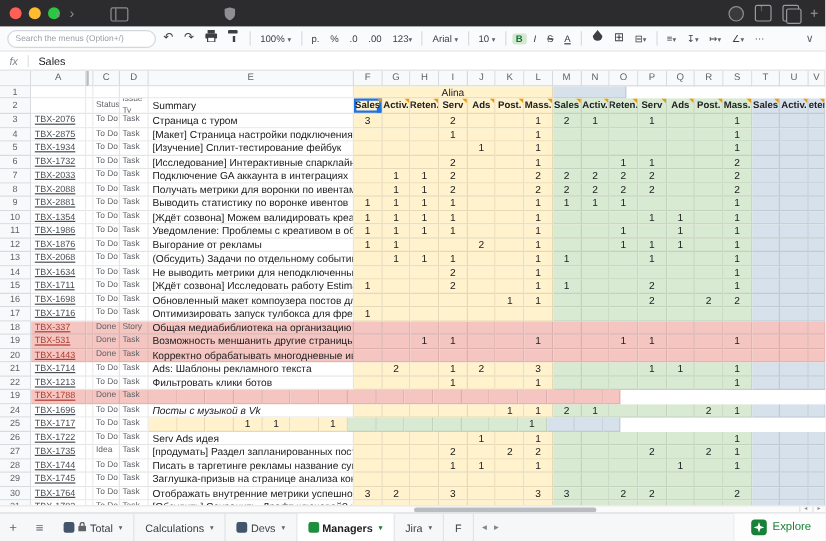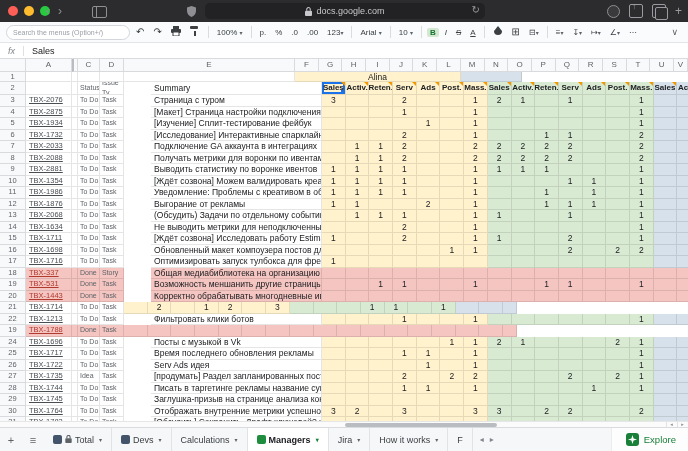--- a/index.html
+++ b/index.html
@@ -48,21 +48,21 @@
   .gut{background:#f8f9fa;color:#5f6368;font-size:7.5px;border-color:#d8dadd;}
   .bmh{border-left:2px solid #b9bdc1;background:#f8f9fa;border-color:#d8dadd;border-left-color:#b9bdc1;}
   .w{background:#fff;}
   .y{background:#fff2cc;}
   .g{background:#d9ead3;}
   .bl{background:#d6e1eb;}
   .pk{background:#f4c5c1 !important;}
   .idc{justify-content:flex-start;padding-left:3px;font-size:7.5px;color:#494e53;text-decoration:underline;}
   .idc.red{color:#b13a2e;}
   .stc{justify-content:flex-start;padding-left:2px;font-size:7px;color:#5f6368;}
-  .sum{justify-content:flex-start;padding-left:3px;white-space:nowrap;margin-left:27px;}
+  .sum{justify-content:flex-start;padding-left:3px;white-space:nowrap;}
   .sub{font-weight:bold;font-size:8px;}
   .grp{font-size:8.5px;color:#202124;}
   .note::after{content:'';position:absolute;top:0;right:0;border-left:4px solid transparent;border-top:4px solid #f29900;}
   .sel{box-shadow:inset 0 0 0 2px #1a73e8;}
   .sel::before{content:'';position:absolute;right:0;bottom:0;width:4px;height:4px;background:#1a73e8;}
   
   .hscroll{position:absolute;left:0;right:0;bottom:23px;height:6px;background:#fbfbfb;border-top:1px solid #e6e6e6;}
   .hthumb{position:absolute;left:345px;top:1px;width:152px;height:4px;background:#b9bdc1;border-radius:2px;}
   .harrows{position:absolute;right:1px;top:0;display:flex;gap:1px;}
   .harrows span{width:9px;height:5px;font-size:5px;line-height:5px;color:#8a8f94;text-align:center;border-left:1px solid #e2e2e2;}
@@ -93,28 +93,20 @@
     </div>
     <div class="navbtns">
       <span>‹</span>
       <span>›</span>
     </div>
     <div class="sidebtn"></div>
     <div class="shieldbtn">
       <svg width="9" height="11" viewBox="0 0 9 11">
           <path d="M4.5 0 L9 1.5 V5 C9 8 7 10 4.5 11 C2 10 0 8 0 5 V1.5 Z" fill="#8e8e93"></path>
         </svg>
-    </div>
-    <div class="addr">
-      <svg width="7" height="9" viewBox="0 0 8 10">
-          <rect x="0" y="4" width="8" height="6" rx="1" fill="#c8c8cc"></rect>
-          <path d="M2 4 V2.5 A2 2 0 0 1 6 2.5 V4" stroke="#c8c8cc" stroke-width="1.2" fill="none"></path>
-        </svg>
-      <span>docs.google.com</span>
-      <span class="reload">↻</span>
     </div>
     <div class="chrome-right">
       <div class="avatar"></div>
       <div class="ibox share"></div>
       <div class="ibox tabs2"></div>
       <span class="plus">+</span>
     </div>
   </div>
 
   <div class="toolbar">
@@ -678,20 +670,21 @@
         <div class="c bl pk" style="width: 23.7px;"></div>
         <div class="c bl pk" style="width: 23.7px;"></div>
         <div class="c bl pk" style="width: 13.8px;"></div>
       </div>
       <div class="r" style="height: 11.5px;">
         <div class="c gut" style="width: 26px;">21</div>
         <div class="c w idc" style="width: 46px;">TBX-1714</div>
         <div class="c w" style="width: 6px;"></div>
         <div class="c w stc" style="width: 22px;">To Do</div>
         <div class="c w stc" style="width: 24px;">Task</div>
+        <div class="c w sum" style="width: 171px;">Ads: Шаблоны рекламного текста</div>
         <div class="c y" style="width: 23.7px;"></div>
         <div class="c y" style="width: 23.7px;">2</div>
         <div class="c y" style="width: 23.7px;"></div>
         <div class="c y" style="width: 23.7px;">1</div>
         <div class="c y" style="width: 23.7px;">2</div>
         <div class="c y" style="width: 23.7px;"></div>
         <div class="c y" style="width: 23.7px;">3</div>
         <div class="c g" style="width: 23.7px;"></div>
         <div class="c g" style="width: 23.7px;"></div>
         <div class="c g" style="width: 23.7px;"></div>
@@ -751,21 +744,21 @@
         <div class="c bl pk" style="width: 23.7px;"></div>
         <div class="c bl pk" style="width: 23.7px;"></div>
         <div class="c bl pk" style="width: 13.8px;"></div>
       </div>
       <div class="r" style="height: 11.5px;">
         <div class="c gut" style="width: 26px;">24</div>
         <div class="c w idc" style="width: 46px;">TBX-1696</div>
         <div class="c w" style="width: 6px;"></div>
         <div class="c w stc" style="width: 22px;">To Do</div>
         <div class="c w stc" style="width: 24px;">Task</div>
-        <div class="c w sum" style="width: 171px;">Посты с музыкой в Vk</div>
+        <div class="c w sum" style="width: 171px; font-style: italic;">Посты с музыкой в Vk</div>
         <div class="c y" style="width: 23.7px;"></div>
         <div class="c y" style="width: 23.7px;"></div>
         <div class="c y" style="width: 23.7px;"></div>
         <div class="c y" style="width: 23.7px;"></div>
         <div class="c y" style="width: 23.7px;"></div>
         <div class="c y" style="width: 23.7px;">1</div>
         <div class="c y" style="width: 23.7px;">1</div>
         <div class="c g" style="width: 23.7px;">2</div>
         <div class="c g" style="width: 23.7px;">1</div>
         <div class="c g" style="width: 23.7px;"></div>
@@ -776,21 +769,20 @@
         <div class="c bl" style="width: 23.7px;"></div>
         <div class="c bl" style="width: 23.7px;"></div>
         <div class="c bl" style="width: 13.8px;"></div>
       </div>
       <div class="r" style="height: 11.5px;">
         <div class="c gut" style="width: 26px;">25</div>
         <div class="c w idc" style="width: 46px;">TBX-1717</div>
         <div class="c w" style="width: 6px;"></div>
         <div class="c w stc" style="width: 22px;">To Do</div>
         <div class="c w stc" style="width: 24px;">Task</div>
-        <div class="c w sum" style="width: 171px;">Время последнего обновления рекламы</div>
         <div class="c y" style="width: 23.7px;"></div>
         <div class="c y" style="width: 23.7px;"></div>
         <div class="c y" style="width: 23.7px;"></div>
         <div class="c y" style="width: 23.7px;">1</div>
         <div class="c y" style="width: 23.7px;">1</div>
         <div class="c y" style="width: 23.7px;"></div>
         <div class="c y" style="width: 23.7px;">1</div>
         <div class="c g" style="width: 23.7px;"></div>
         <div class="c g" style="width: 23.7px;"></div>
         <div class="c g" style="width: 23.7px;"></div>
@@ -968,39 +960,35 @@
     <div class="tab">
         <span class="badge" style="background: rgb(68, 84, 106);"></span>
         <span><svg width="7" height="8" viewBox="0 0 8 10">
             <rect x="0" y="4" width="8" height="6" rx="1" fill="#5f6368"></rect>
             <path d="M2 4 V2.5 A2 2 0 0 1 6 2.5 V4" stroke="#5f6368" stroke-width="1.4" fill="none"></path>
           </svg></span>
         <span>Total</span>
         <span class="tcar">▾</span>
       </div>
       <div class="tab">
+        <span>Calculations</span>
+        <span class="tcar">▾</span>
+      </div>
+      <div class="tab">
         <span class="badge" style="background: rgb(68, 84, 106);"></span>
         <span>Devs</span>
-        <span class="tcar">▾</span>
-      </div>
-      <div class="tab">
-        <span>Calculations</span>
         <span class="tcar">▾</span>
       </div>
       <div class="tab active">
         <span class="badge" style="background: rgb(30, 142, 62);"></span>
         <span>Managers</span>
         <span class="tcar">▾</span>
       </div>
       <div class="tab">
         <span>Jira</span>
-        <span class="tcar">▾</span>
-      </div>
-      <div class="tab">
-        <span>How it works</span>
         <span class="tcar">▾</span>
       </div>
       <div class="tab">
         <span>F</span>
       </div>
       <span id="tabs-mount"></span>
     <div class="tnav">
       <span>◂</span>
       <span>▸</span>
     </div>

